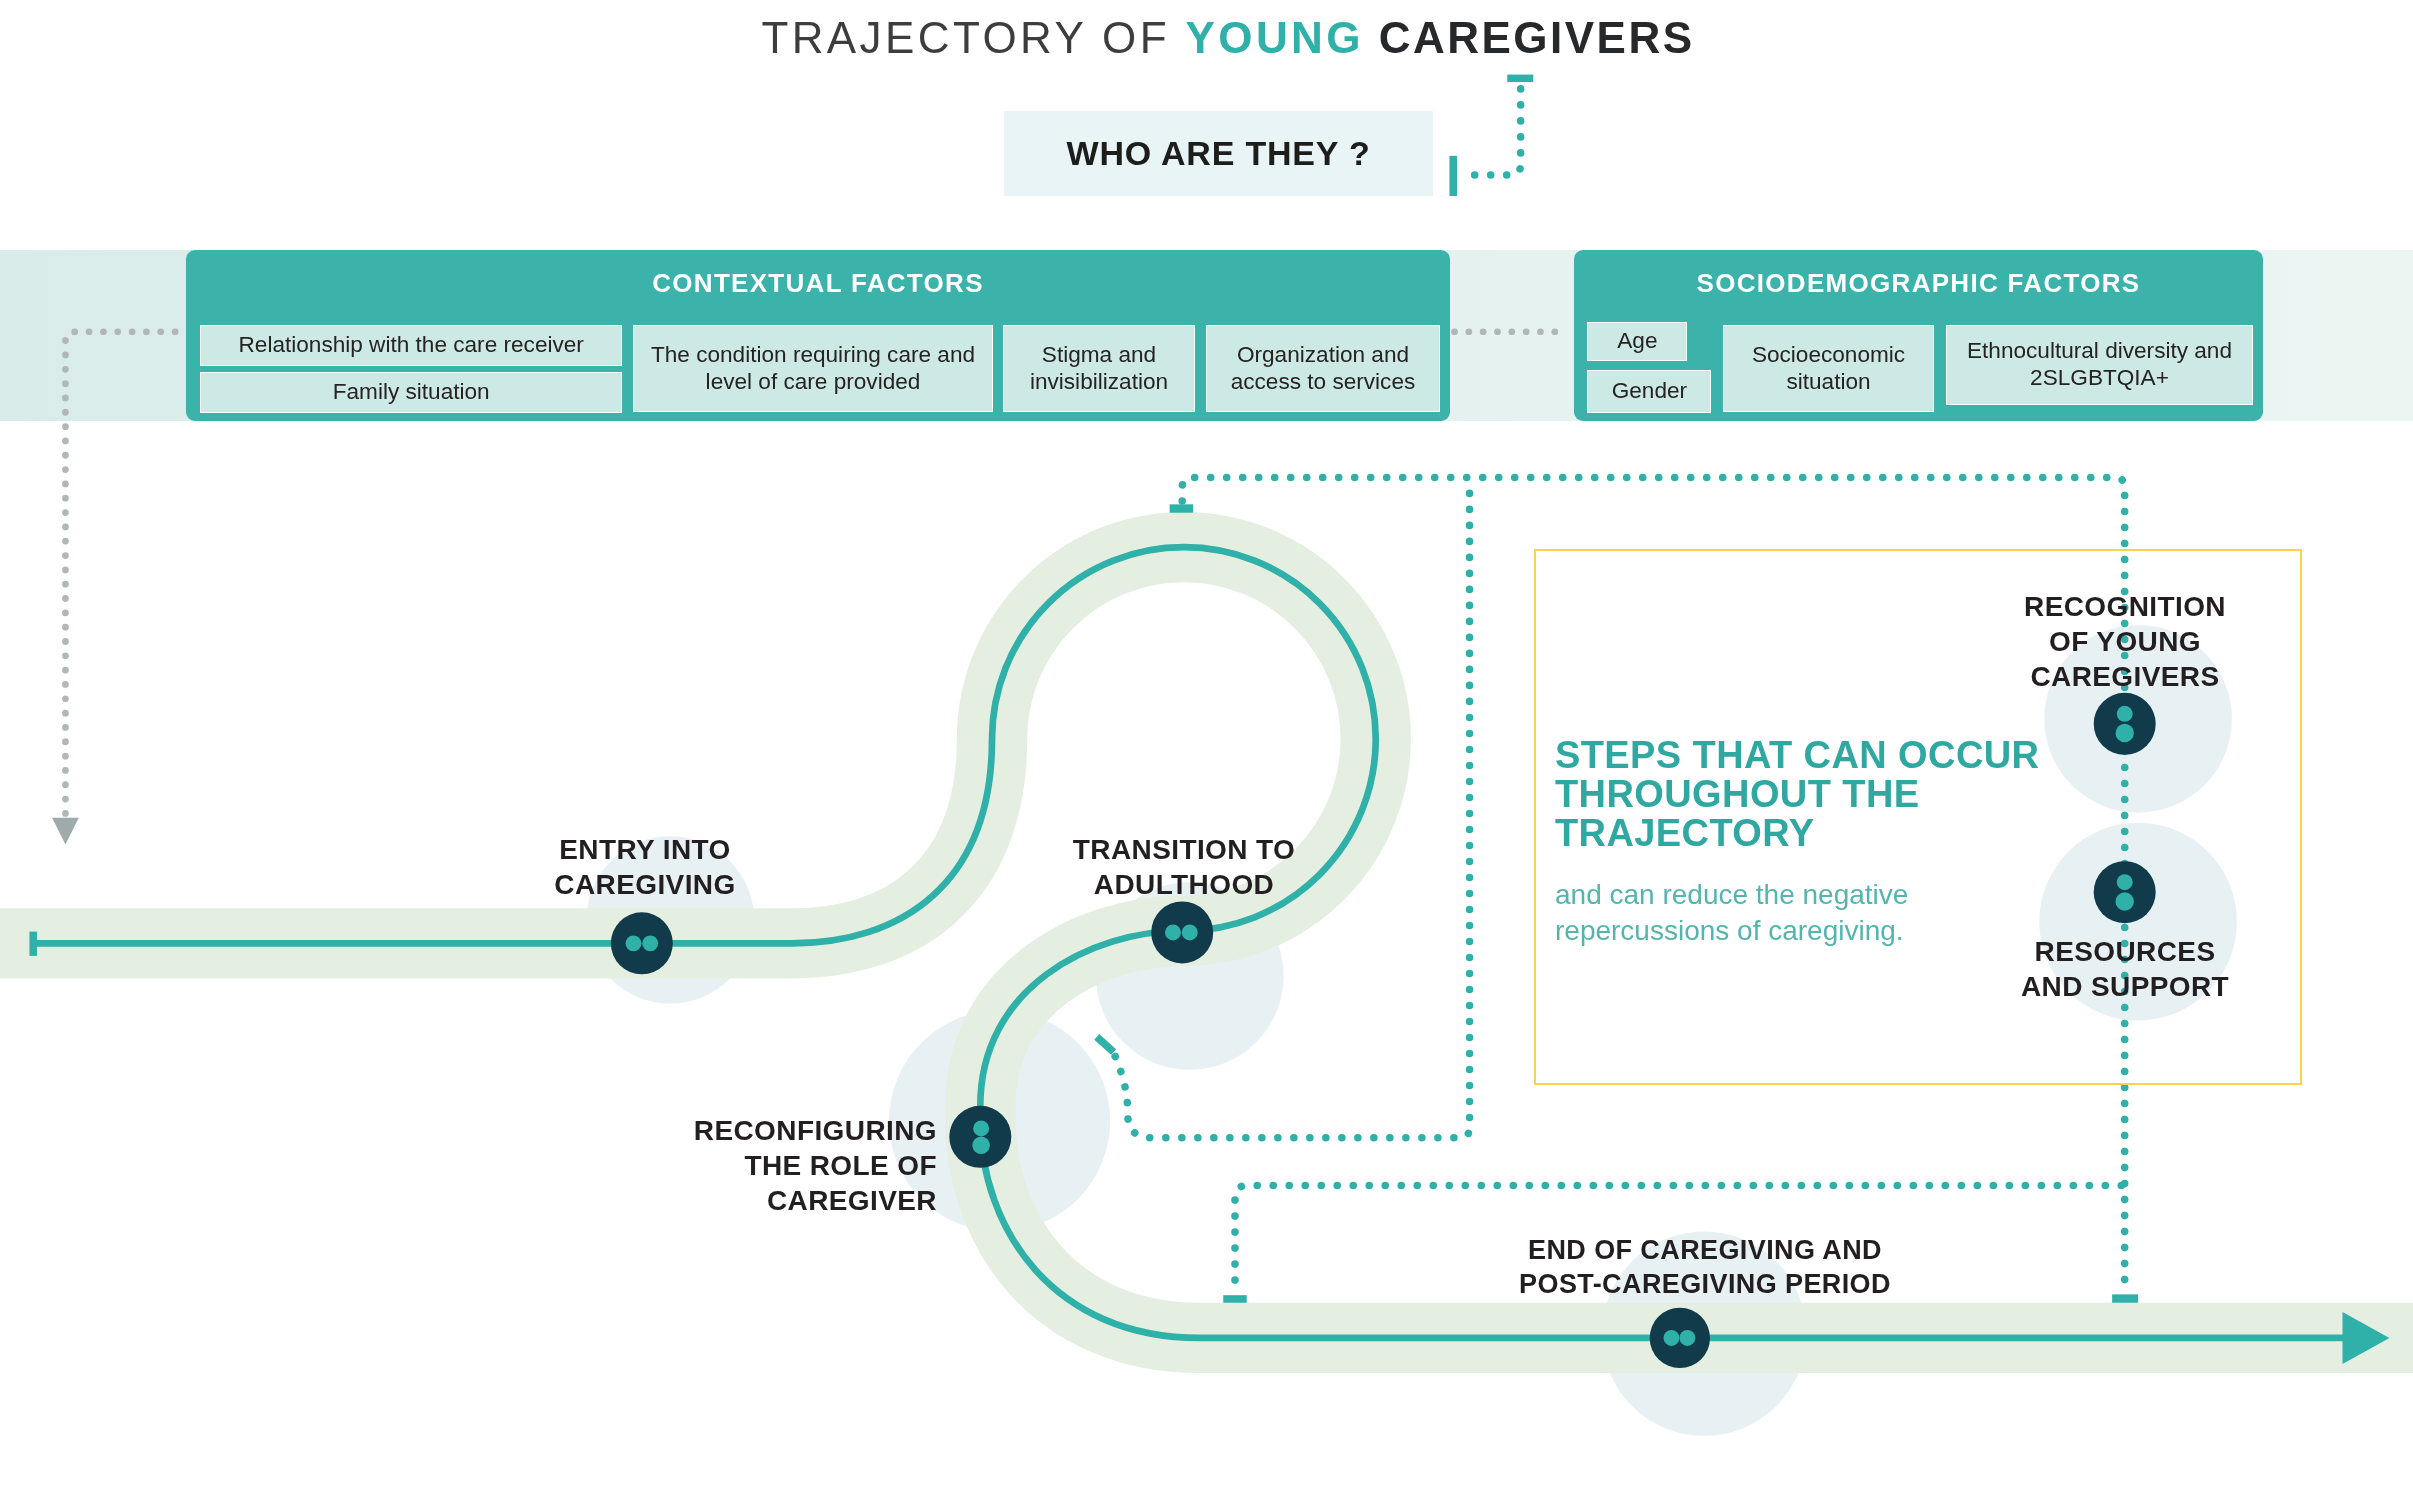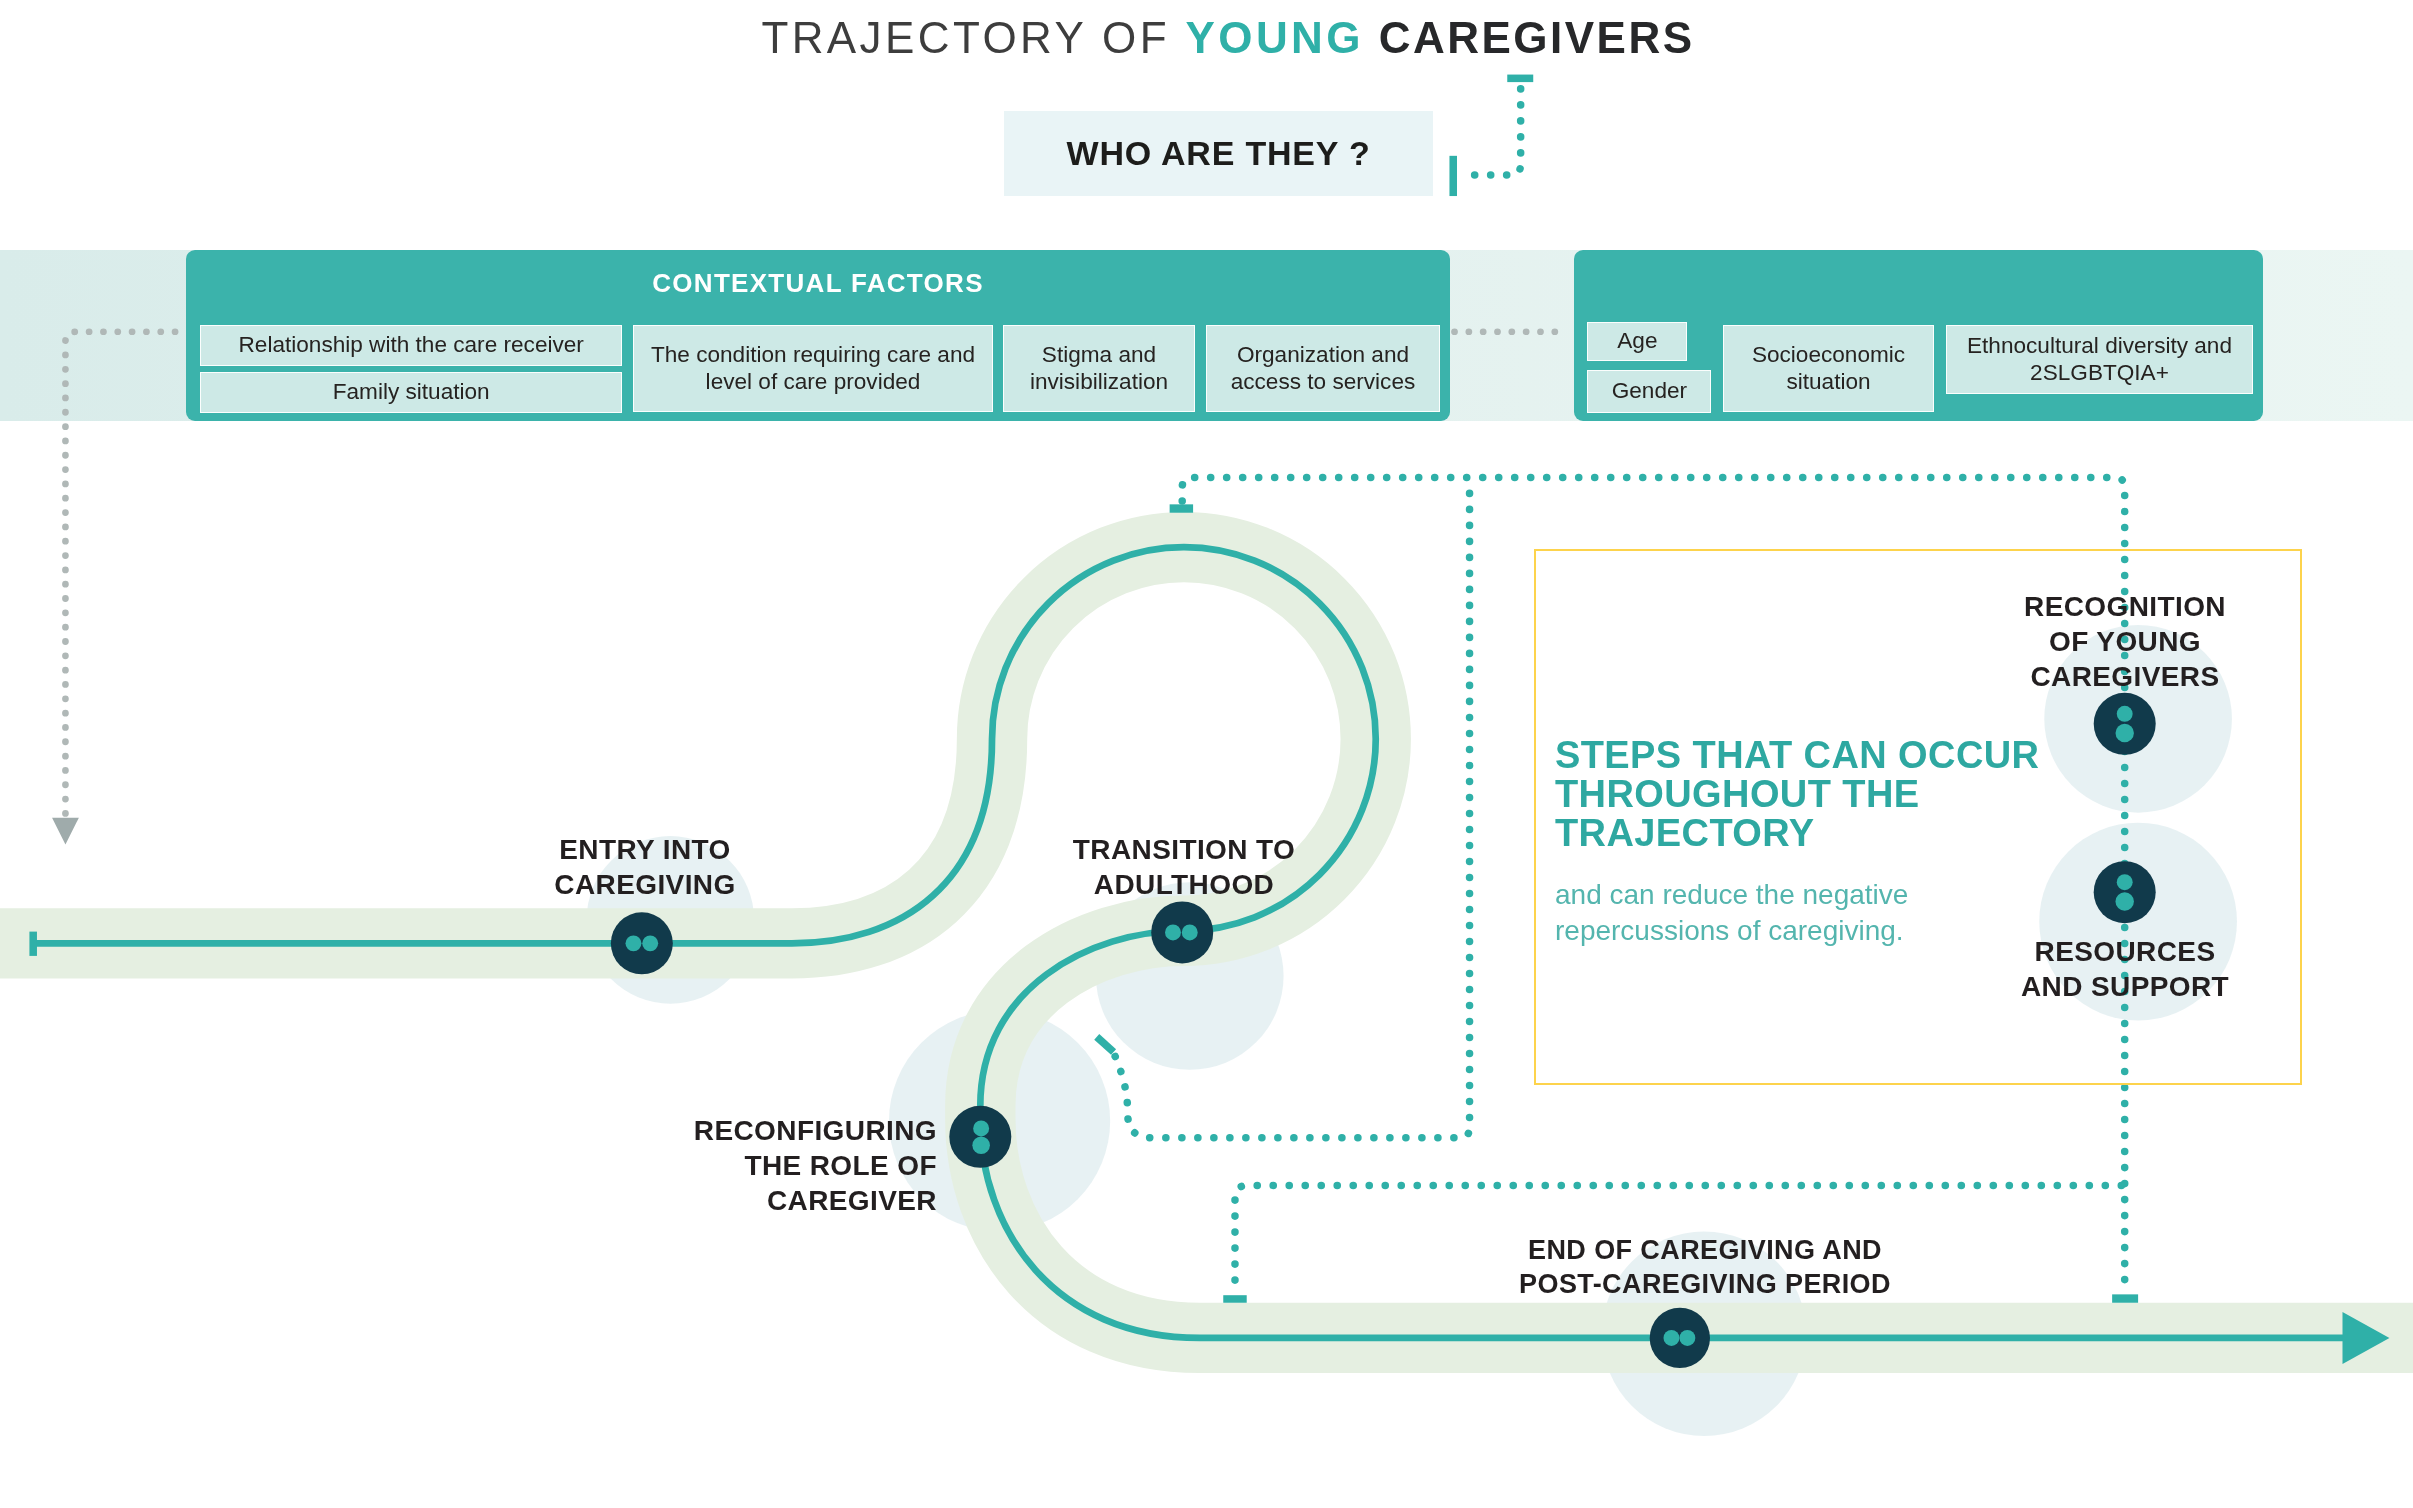--- a/index.html
+++ b/index.html
@@ -148,24 +148,25 @@
   <div class="factor-box ctx">
     <div class="hdr">CONTEXTUAL FACTORS</div>
     <div class="subbox" style="left:14.2px;top:75px;width:422px;height:41px;text-align:center;">Relationship with the care receiver</div>
     <div class="subbox" style="left:14.2px;top:122px;width:422px;height:41px;">Family situation</div>
     <div class="subbox" style="left:447px;top:75px;width:360px;height:87px;">The condition requiring care and level of care provided</div>
     <div class="subbox" style="left:817px;top:75px;width:192px;height:87px;">Stigma and invisibilization</div>
     <div class="subbox" style="left:1020px;top:75px;width:234px;height:87px;">Organization and access to services</div>
   </div>
 
   <div class="factor-box soc">
+    <div class="hdr">SOCIODEMOGRAPHIC FACTORS</div>
     <div class="subbox" style="left:13.4px;top:72px;width:100px;height:39px;">Age</div>
     <div class="subbox" style="left:13.4px;top:120px;width:124px;height:43px;">Gender</div>
     <div class="subbox" style="left:149px;top:75px;width:211px;height:87px;">Socioeconomic situation</div>
-    <div class="subbox" style="left:372px;top:75px;width:307px;height:69px;">Ethnocultural diversity and 2SLGBTQIA+</div>
+    <div class="subbox" style="left:372px;top:75px;width:307px;height:80px;">Ethnocultural diversity and 2SLGBTQIA+</div>
   </div>
 
   <div class="yellow-box"></div>
   <div class="steps-text">
     <h3>
       <span>STEPS THAT CAN OCCUR</span><br>
       <span>THROUGHOUT THE</span><br>
       <span>TRAJECTORY</span>
     </h3>
     <p>

